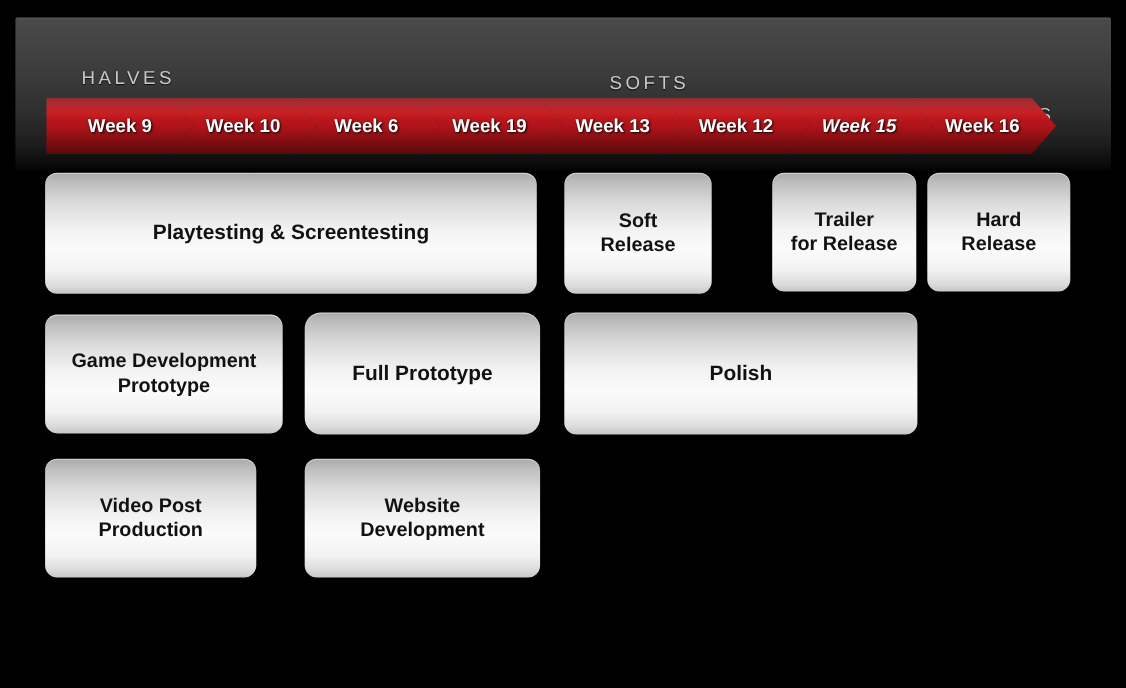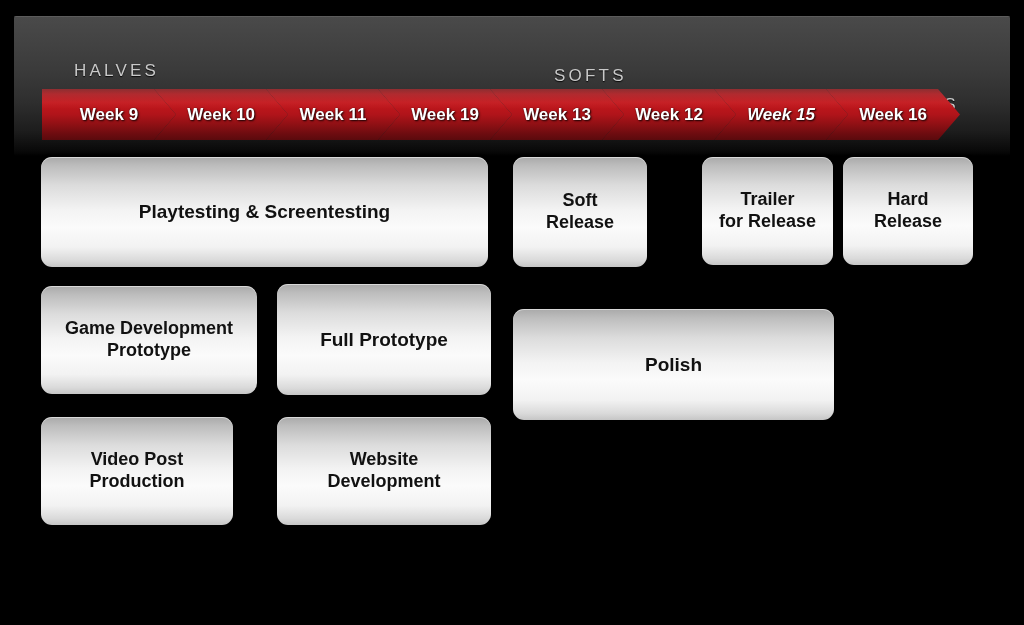--- a/index.html
+++ b/index.html
@@ -161,21 +161,21 @@
     <div class="week-seg first" style="left:0px;">
       <span class="seg-sheen"></span>
       <span class="week-label">Week 9</span>
     </div>
     <div class="week-seg" style="left:112px;">
       <span class="seg-sheen"></span>
       <span class="week-label">Week 10</span>
     </div>
     <div class="week-seg" style="left:224px;">
       <span class="seg-sheen"></span>
-      <span class="week-label">Week 11</span>
+      <span class="week-label">Week 6</span>
     </div>
     <div class="week-seg" style="left:336px;">
       <span class="seg-sheen"></span>
       <span class="week-label">Week 19</span>
     </div>
     <div class="week-seg" style="left:448px;">
       <span class="seg-sheen"></span>
       <span class="week-label">Week 13</span>
     </div>
     <div class="week-seg" style="left:560px;">
@@ -205,24 +205,24 @@
   </div>
   <div class="task-box" style="left:843px; top:157px; width:130px; height:108px;">
     <span class="task-label t-md">Hard
 Release</span>
   </div>
 
   <div class="task-box" style="left:41px; top:286px; width:216px; height:108px;">
     <span class="task-label t-md">Game Development
 Prototype</span>
   </div>
-  <div class="task-box" style="left:277px; top:284px; width:214px; height:111px;">
+  <div class="task-box" style="left:277px; top:284px; width:214px; height:111px;border-radius:15px;">
     <span class="task-label t-lg">Full Prototype</span>
   </div>
-  <div class="task-box" style="left:513px; top:284px; width:321px; height:111px;margin-top:25px;">
+  <div class="task-box" style="left:513px; top:284px; width:321px; height:111px;">
     <span class="task-label t-lg">Polish</span>
   </div>
 
   <div class="task-box" style="left:41px; top:417px; width:192px; height:108px;">
     <span class="task-label t-md">Video Post
 Production</span>
   </div>
   <div class="task-box" style="left:277px; top:417px; width:214px; height:108px;">
     <span class="task-label t-md">Website
 Development</span>

